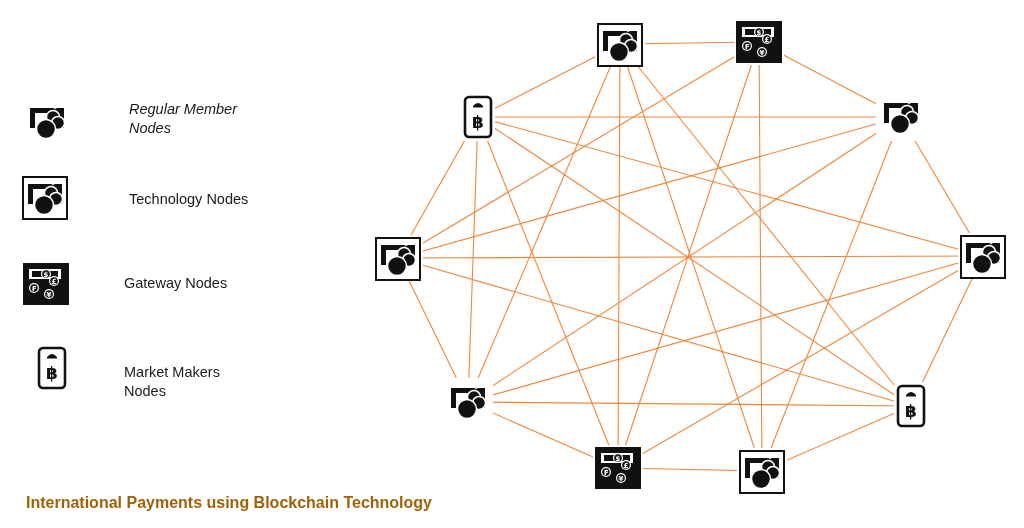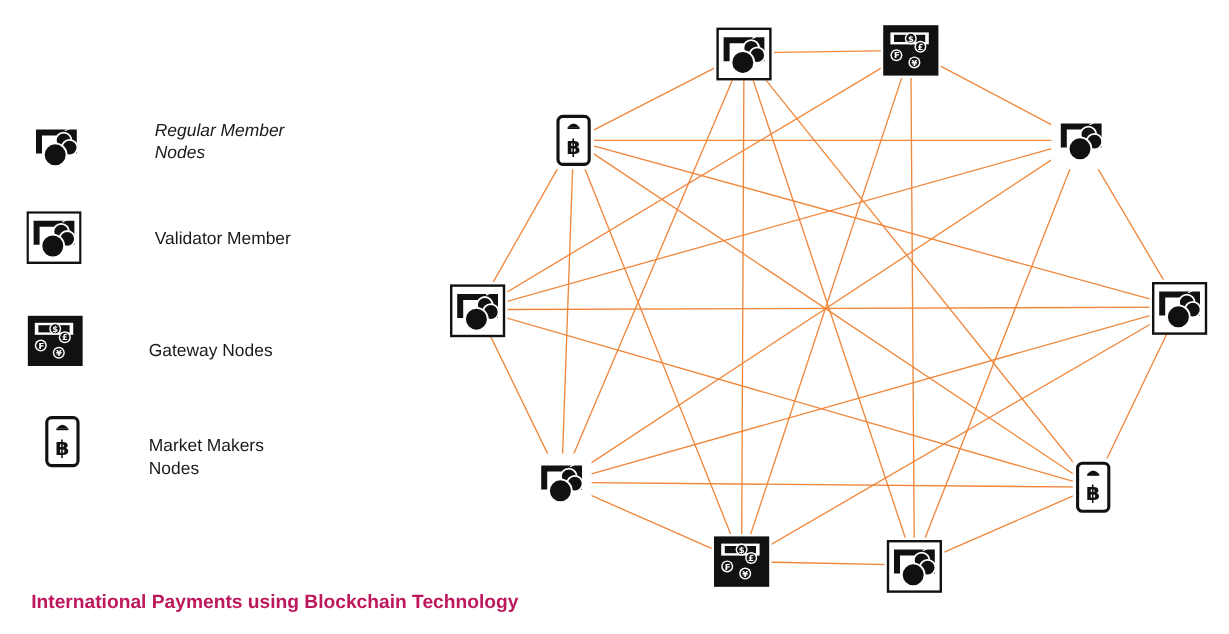--- a/index.html
+++ b/index.html
@@ -1,21 +1,21 @@
 <!DOCTYPE html>
 <html><head>
 <meta charset="utf-8">
 <style>
   html, body { margin: 0; padding: 0; background: #ffffff; }
   body { width: 1024px; height: 528px; position: relative; overflow: hidden;
          font-family: "Liberation Sans", "DejaVu Sans", sans-serif; color: #111; }
   .legend-item { position: absolute; left: 0; width: 300px; height: 60px; }
   .legend-icon { position: absolute; }
   .legend-label { position: absolute; font-size: 14.5px; line-height: 19px; color: #1a1a1a; white-space: pre-line; }
-  .caption { position: absolute; left: 26px; top: 494px; font-size: 16px; font-weight: bold; color: #be185d; }
+  .caption { position: absolute; left: 26px; top: 494px; font-size: 16px; font-weight: bold; color: #a16207; }
   #network { position: absolute; left: 0; top: 0; }
 </style>
 </head>
 <body>
 
 <div>
   <div class="legend-item" style="top:96px;">
     <svg class="legend-icon" width="46" height="44" style="left:24px; top:4px;" viewBox="0 0 46 44">
         <g>
           <path d="M6 8 H40 V28 H35 V13 H11 V28 H6 Z" fill="#111"></path>
@@ -32,21 +32,21 @@
     <svg class="legend-icon" width="46" height="44" style="left:22px; top:0px;" viewBox="0 0 46 44">
         <g>
           <rect x="1" y="1" width="44" height="42" fill="#fff" stroke="#111" stroke-width="2"></rect>
           <path d="M6 8 H40 V28 H35 V13 H11 V28 H6 Z" fill="#111"></path>
           <line x1="30" y1="9" x2="38" y2="5" stroke="#fff" stroke-width="1"></line>
           <circle cx="29" cy="17" r="6.5" fill="#111" stroke="#fff" stroke-width="1.5"></circle>
           <circle cx="34" cy="23" r="6.5" fill="#111" stroke="#fff" stroke-width="1.5"></circle>
           <circle cx="22" cy="29" r="9.5" fill="#111" stroke="#fff" stroke-width="1.5"></circle>
         </g>
       </svg>
-    <span class="legend-label" style="left:129px; top:14px;">Validator Member</span>
+    <span class="legend-label" style="left:129px; top:14px;">Technology Nodes</span>
   </div>
   <div class="legend-item" style="top:262px;">
     <svg class="legend-icon" width="46" height="42" style="left:23px; top:1px;" viewBox="0 0 46 42">
         <g>
           <rect x="0" y="0" width="46" height="42" fill="#111"></rect>
           <rect x="6" y="6" width="32" height="10" fill="#fff"></rect>
           <rect x="9" y="8" width="26" height="6" fill="#111"></rect>
           <circle cx="23" cy="11" r="5" fill="#fff"></circle>
           <circle cx="23" cy="11" r="3.8" fill="#111"></circle>
           <text x="23" y="13.6" text-anchor="middle" font-size="7" font-weight="bold" fill="#fff" font-family="DejaVu Sans, sans-serif">$</text>
@@ -54,21 +54,21 @@
           <circle cx="31" cy="18" r="3.8" fill="#111"></circle>
           <text x="31" y="20.6" text-anchor="middle" font-size="7" font-weight="bold" fill="#fff" font-family="DejaVu Sans, sans-serif">£</text>
           <circle cx="11" cy="25" r="5" fill="#fff"></circle>
           <circle cx="11" cy="25" r="3.8" fill="#111"></circle>
           <text x="11" y="27.6" text-anchor="middle" font-size="7" font-weight="bold" fill="#fff" font-family="DejaVu Sans, sans-serif">₣</text>
           <circle cx="26" cy="31" r="5" fill="#fff"></circle>
           <circle cx="26" cy="31" r="3.8" fill="#111"></circle>
           <text x="26" y="33.6" text-anchor="middle" font-size="7" font-weight="bold" fill="#fff" font-family="DejaVu Sans, sans-serif">¥</text>
         </g>
       </svg>
-    <span class="legend-label" style="left:124px; top:22px;">Gateway Nodes</span>
+    <span class="legend-label" style="left:124px; top:12px;">Gateway Nodes</span>
   </div>
   <div class="legend-item" style="top:346px;">
     <svg class="legend-icon" width="30" height="44" style="left:37px; top:0px;" viewBox="0 0 30 44">
         <g>
           <rect x="2" y="2" width="26" height="40" rx="4" fill="#fff" stroke="#111" stroke-width="2.6"></rect>
           <path d="M10 11 Q15 5 20 11 Z" fill="#111"></path>
           <rect x="10" y="11" width="10" height="1.5" fill="#111"></rect>
           <text x="15" y="33" text-anchor="middle" font-size="17" font-weight="bold" fill="#111" font-family="DejaVu Sans, sans-serif">฿</text>
         </g>
       </svg>

